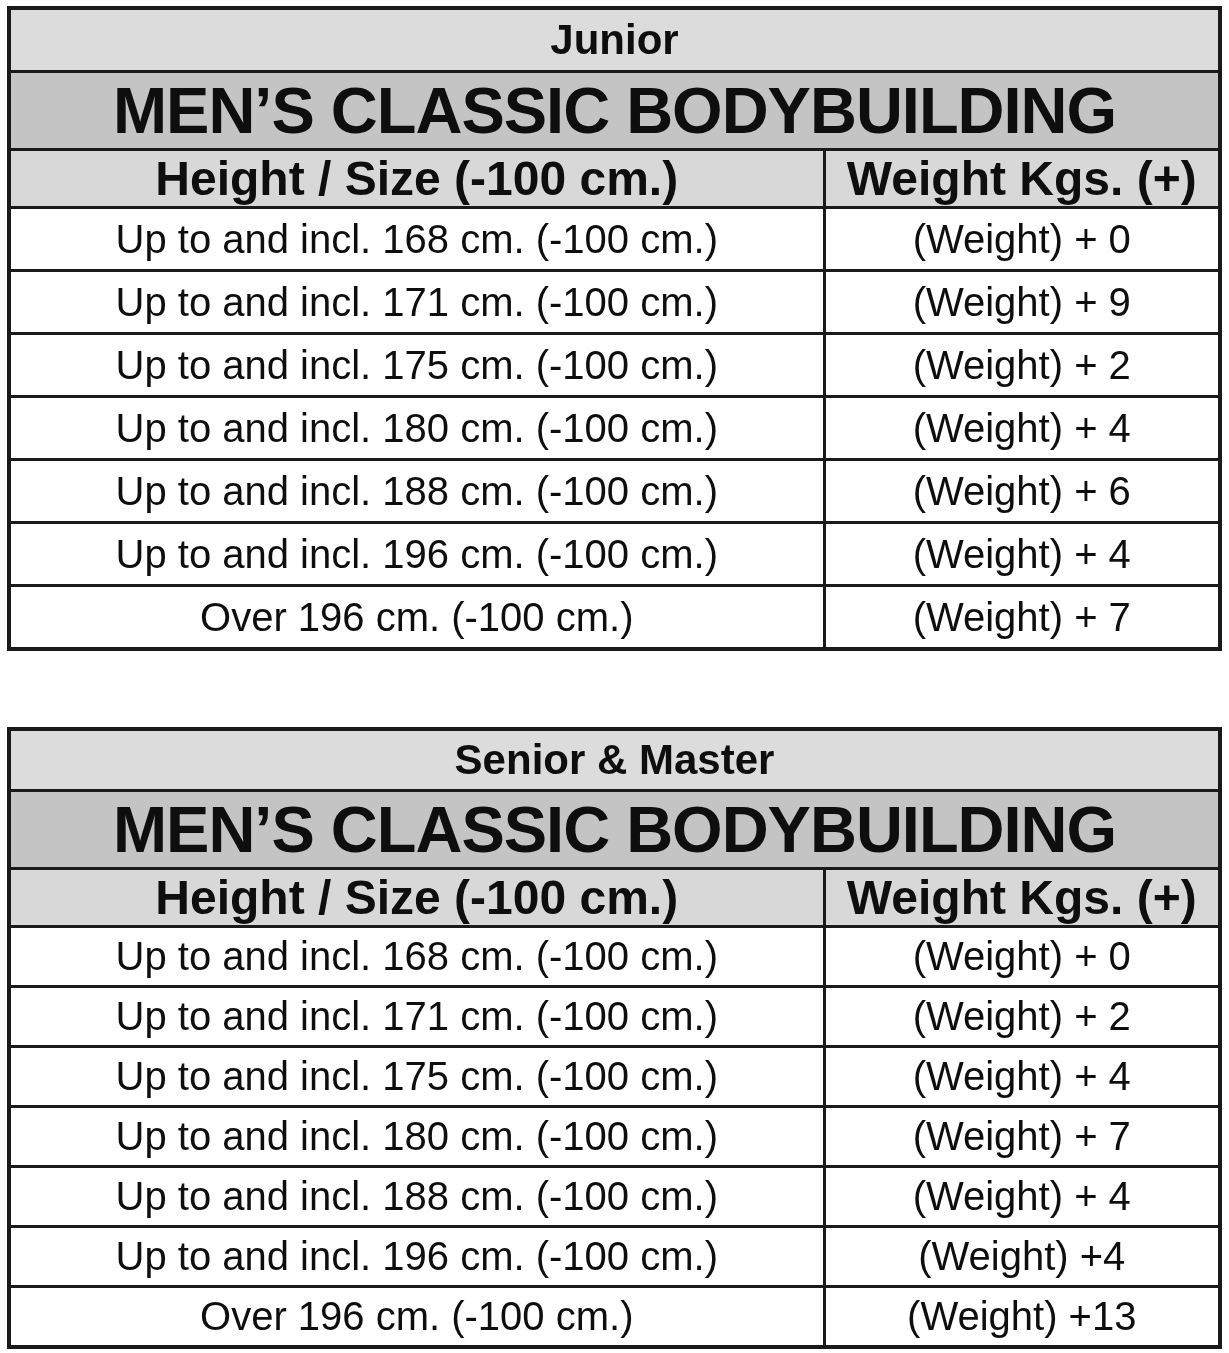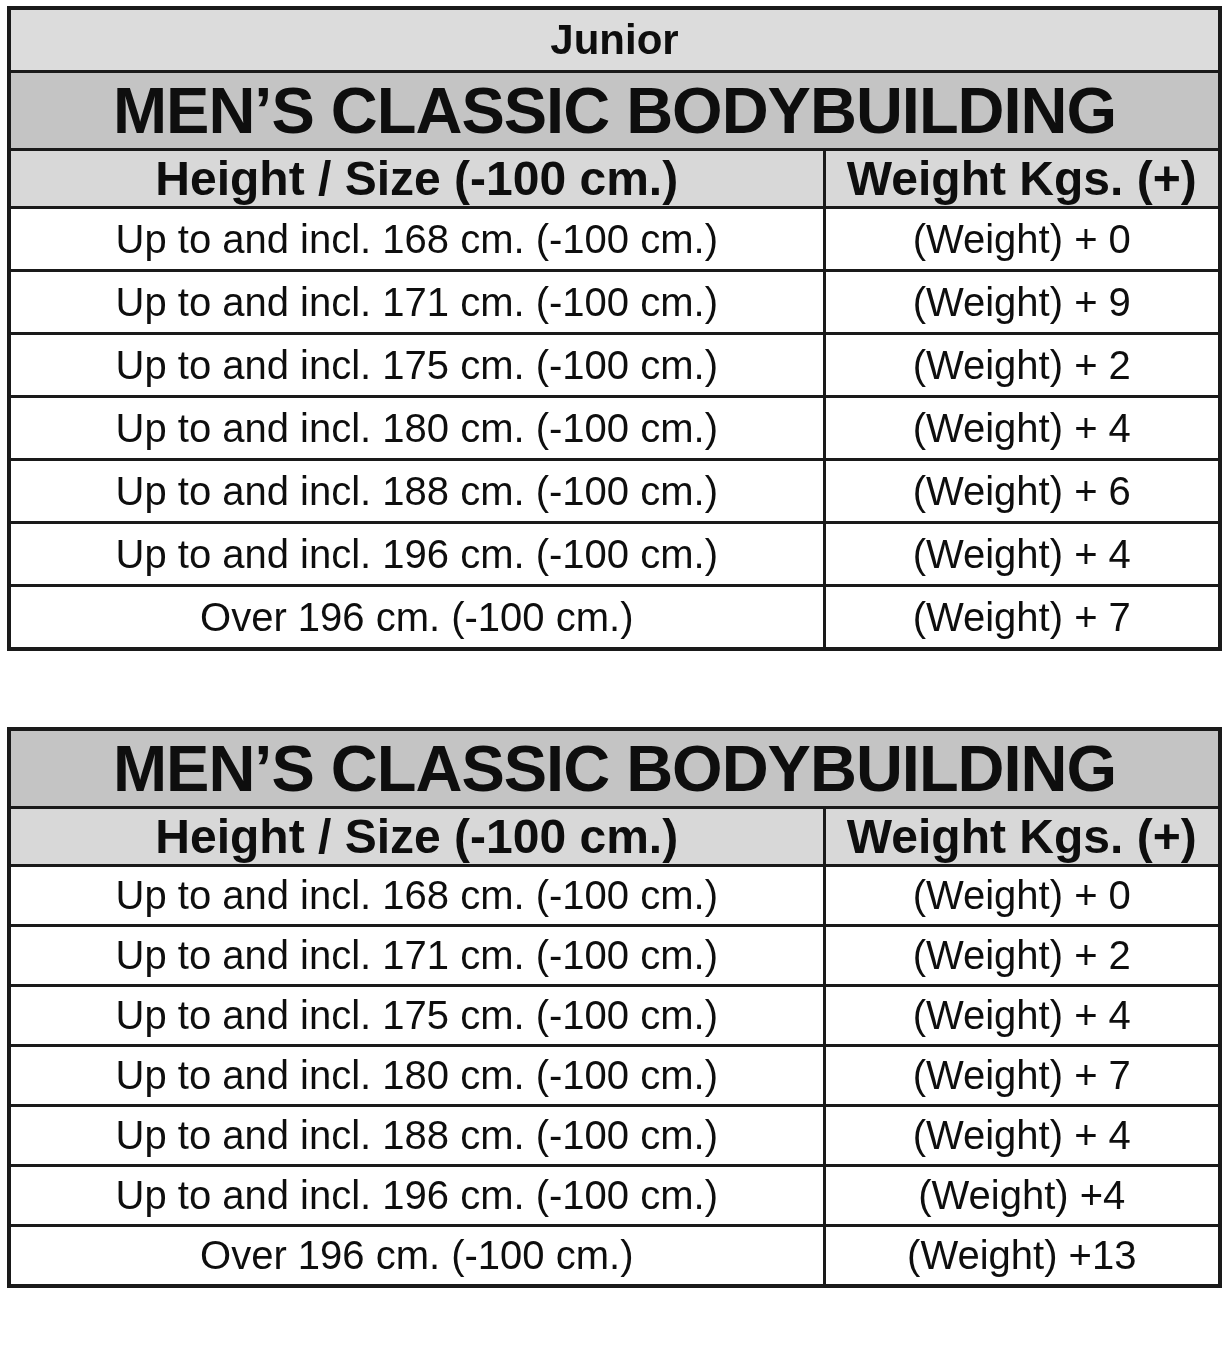--- a/index.html
+++ b/index.html
@@ -133,20 +133,23 @@
   </table>
 
   <div class="table-gap"></div>
 
   <table class="sizechart t2">
     <colgroup>
       <col class="col-height">
       <col class="col-weight">
     </colgroup>
     <tbody>
+      <tr class="title-row">
+        <td colspan="2">Senior &amp; Master</td>
+      </tr>
       <tr class="subtitle-row">
         <td colspan="2">MEN’S CLASSIC BODYBUILDING</td>
       </tr>
       <tr class="header-row">
         <th>Height / Size (-100 cm.)</th>
         <th>Weight Kgs. (+)</th>
       </tr>
       <tr class="data-row">
         <td>Up to and incl. 168 cm. (-100 cm.)</td>
         <td>(Weight) + 0</td>

